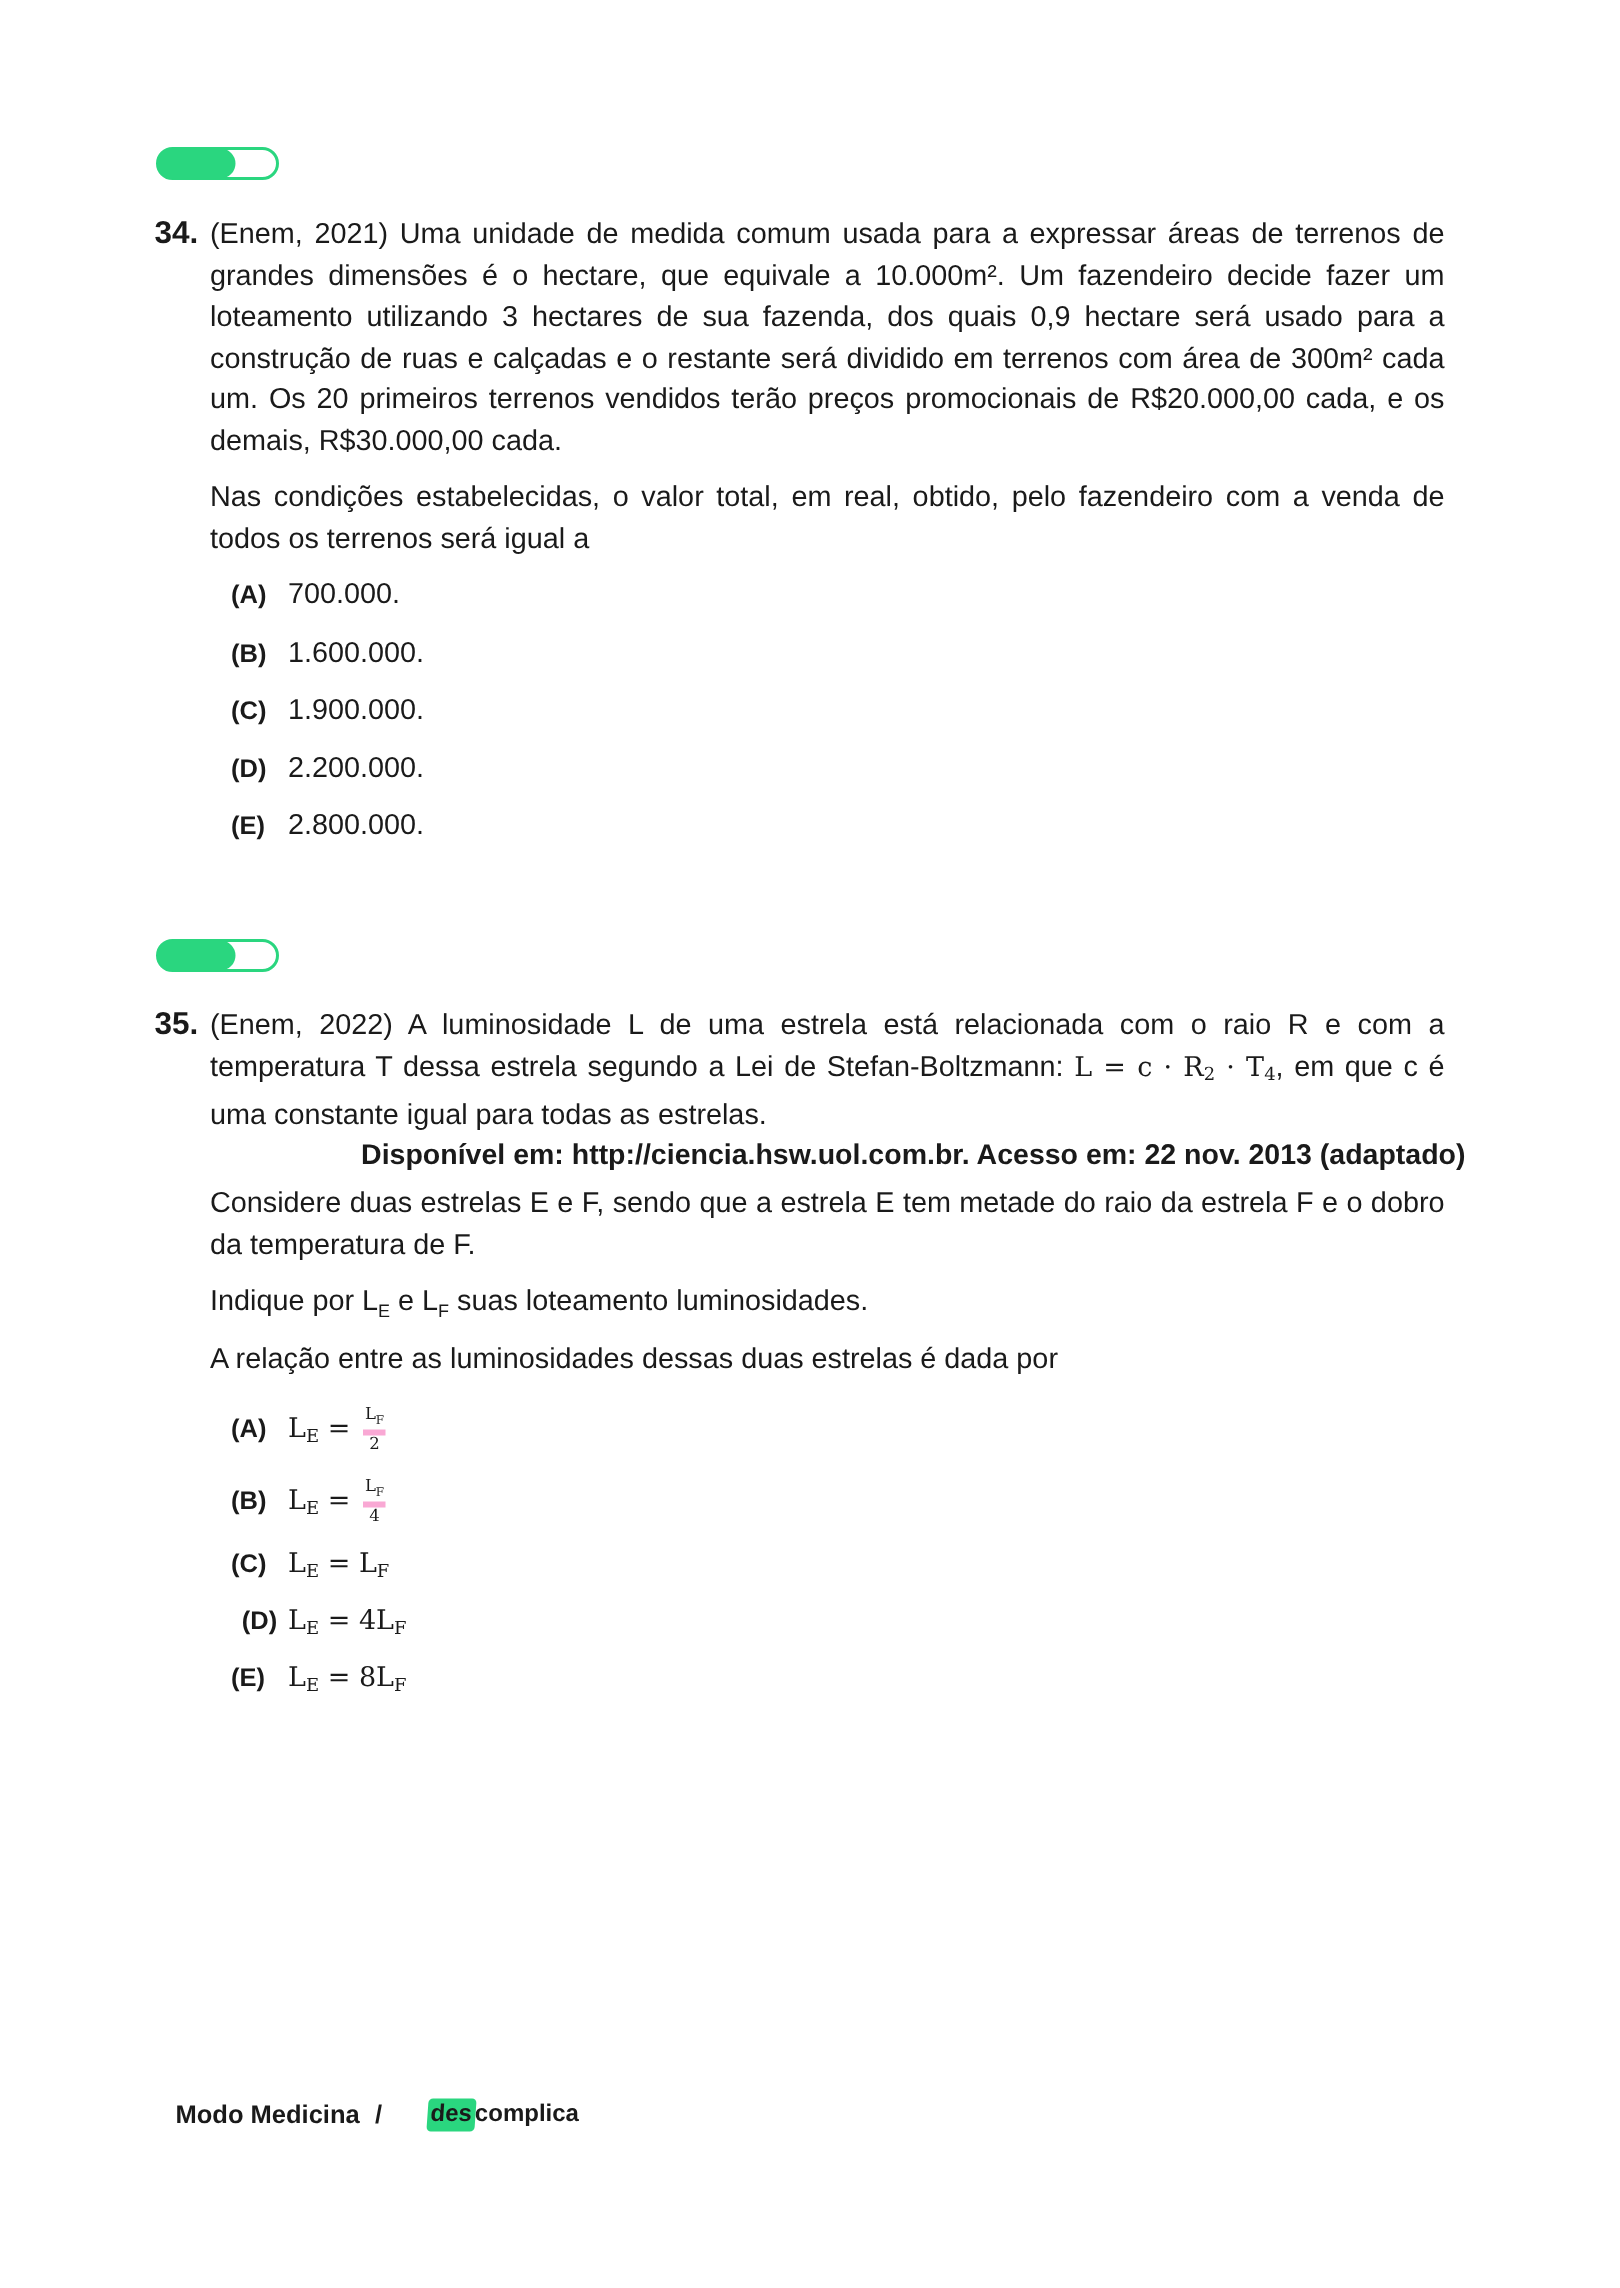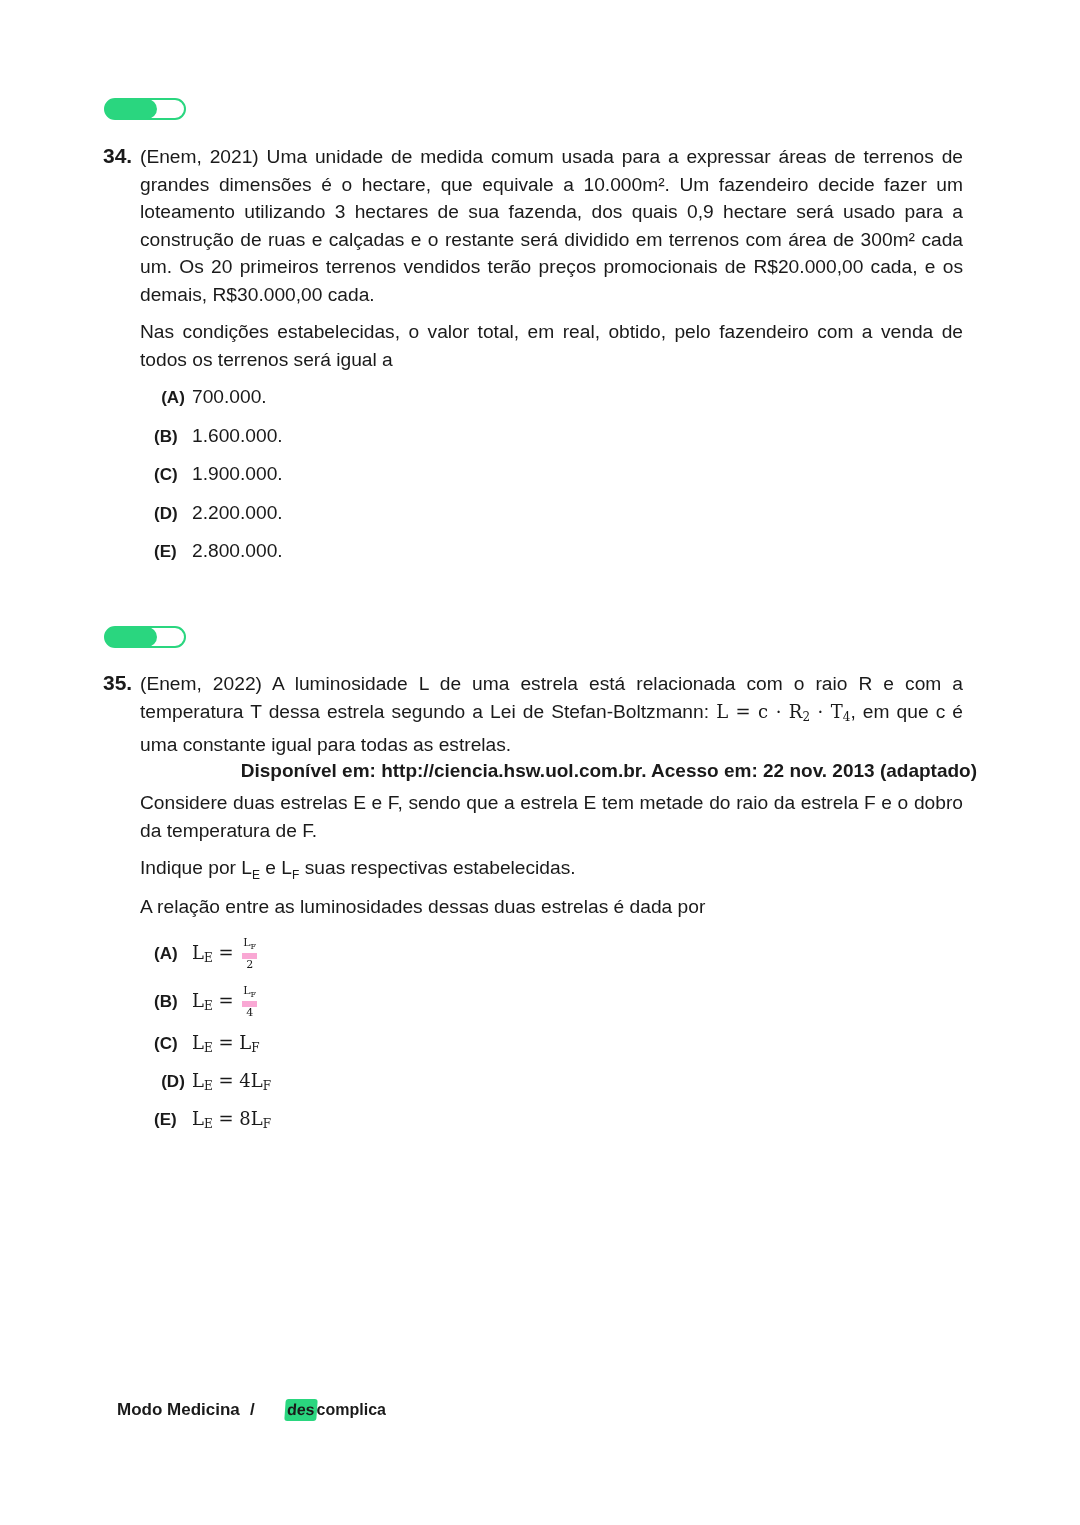--- a/index.html
+++ b/index.html
@@ -13,50 +13,50 @@
   .para { position: absolute; left: 140px; width: 823px; font-size: 19.2px; line-height: 27.5px;
           text-align: justify; }
   .para.last-left { text-align: justify; text-align-last: left; }
   .src { position: absolute; right: 103px; font-size: 19px; font-weight: bold; }
   .opt { position: absolute; left: 154px; font-size: 19.2px; height: 28px; line-height: 28px; white-space: nowrap; }
   .opt .lbl { font-weight: bold; font-size: 17px; display: inline-block; width: 38px; }
   .math { font-family: "DejaVu Serif", "Liberation Serif", serif; font-size: 18px; }
   .math sub { font-size: 12px; vertical-align: -3px; }
   .frac { display: inline-flex; flex-direction: column; align-items: center; vertical-align: middle;
           font-family: "DejaVu Serif", serif; font-size: 11px; line-height: 12px; margin-left: 3px; }
-  .frac .num { border-bottom: 6px solid #f9a8d4; padding: 0 1px; }
+  .frac .num { border-bottom: 4px solid #f9a8d4; padding: 0 1px; }
   .footer-title { position: absolute; left: 117px; top: 1400px; font-weight: bold; font-size: 17px; }
   .footer-sep { position: absolute; left: 250px; top: 1400px; font-weight: bold; font-size: 17px; }
   .logo { position: absolute; left: 285px; top: 1399px; font-weight: bold; font-size: 16px; }
   .logo .des { background: #2ad67f; padding: 2px 2px; border-radius: 3px; transform: skewX(-4deg); display: inline-block; }
 </style>
 </head>
 <body>
 
 <div class="pill" style="top:98px;">
     <div class="fill"></div>
   </div>
 <div class="qnum" style="top:144px;">34.</div>
 <div class="para last-left" style="top:143px;">(Enem, 2021) Uma unidade de medida comum usada para a expressar áreas de terrenos de grandes dimensões é o hectare, que equivale a 10.000m². Um fazendeiro decide fazer um loteamento utilizando 3 hectares de sua fazenda, dos quais 0,9 hectare será usado para a construção de ruas e calçadas e o restante será dividido em terrenos com área de 300m² cada um. Os 20 primeiros terrenos vendidos terão preços promocionais de R$20.000,00 cada, e os demais, R$30.000,00 cada.</div>
 <div class="para last-left" style="top:318px;">Nas condições estabelecidas, o valor total, em real, obtido, pelo fazendeiro com a venda de todos os terrenos será igual a</div>
 
-<div class="opt" style="top:383px;text-align:center;"><span class="lbl">(A)</span><span>700.000.</span></div>
+<div class="opt" style="top:383px;"><span class="lbl">(A)</span><span>700.000.</span></div>
 <div class="opt" style="top:422px;"><span class="lbl">(B)</span><span>1.600.000.</span></div>
 <div class="opt" style="top:460px;"><span class="lbl">(C)</span><span>1.900.000.</span></div>
 <div class="opt" style="top:499px;"><span class="lbl">(D)</span><span>2.200.000.</span></div>
 <div class="opt" style="top:537px;"><span class="lbl">(E)</span><span>2.800.000.</span></div>
 
 <div class="pill" style="top:626px;">
     <div class="fill"></div>
   </div>
 <div class="qnum" style="top:671px;">35.</div>
 <div class="para last-left" style="top:670px;"><span>(Enem, 2022) A luminosidade L de uma estrela está relacionada com o raio R e com a temperatura T dessa estrela segundo a Lei de Stefan-Boltzmann: </span><span class="math"><span>L = c · R</span><sub>2</sub><span> · T</span><sub>4</sub></span><span>, em que c é uma constante igual para todas as estrelas.</span></div>
 <div class="src" style="top:760px;">Disponível em: http://ciencia.hsw.uol.com.br. Acesso em: 22 nov. 2013 (adaptado)</div>
 <div class="para last-left" style="top:789px;">Considere duas estrelas E e F, sendo que a estrela E tem metade do raio da estrela F e o dobro da temperatura de F.</div>
-<div class="para" style="top:854px;"><span>Indique por L</span><sub style="font-size:12px;">E</sub><span> e L</span><sub style="font-size:12px;">F</sub><span> suas respectivas estabelecidas.</span></div>
+<div class="para" style="top:854px;"><span>Indique por L</span><sub style="font-size:12px;">E</sub><span> e L</span><sub style="font-size:12px;">F</sub><span> suas loteamento luminosidades.</span></div>
 <div class="para" style="top:893px;">A relação entre as luminosidades dessas duas estrelas é dada por</div>
 
 <div class="opt" style="top:937px;"><span class="lbl">(A)</span><span class="math"><span>L</span><sub>E</sub><span> = </span></span><span class="frac">
       <span class="num"><span>L</span><sub style="font-size:8px;">F</sub></span>
       <span>2</span>
     </span></div>
 <div class="opt" style="top:985px;"><span class="lbl">(B)</span><span class="math"><span>L</span><sub>E</sub><span> = </span></span><span class="frac">
       <span class="num"><span>L</span><sub style="font-size:8px;">F</sub></span>
       <span>4</span>
     </span></div>

